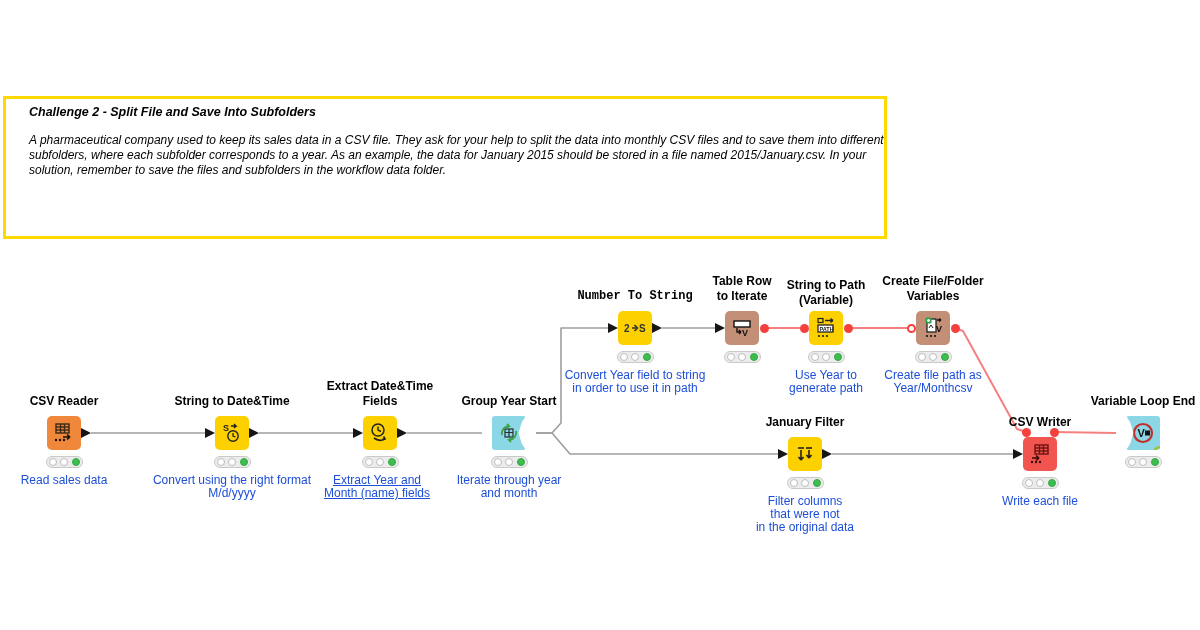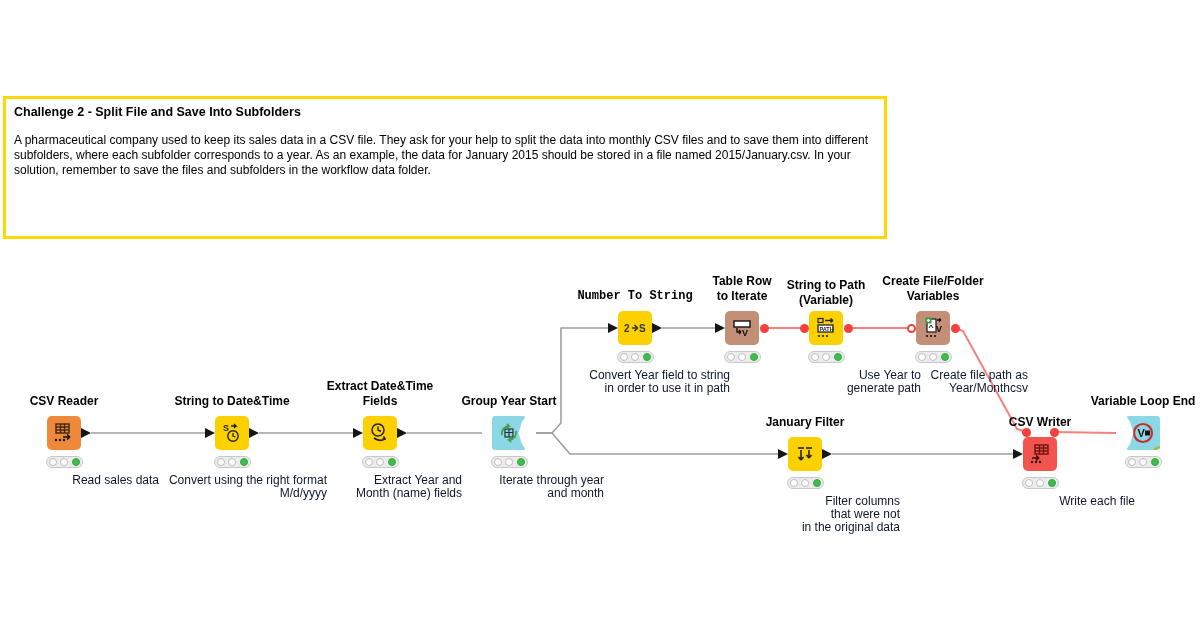--- a/index.html
+++ b/index.html
@@ -1,29 +1,29 @@
 <!DOCTYPE html>
 <html><head>
 <meta charset="utf-8">
 <style>
   html,body{margin:0;padding:0;background:#fff;}
   #page{position:relative;width:1200px;height:630px;background:#ffffff;overflow:hidden;
         font-family:"Liberation Sans",sans-serif;}
   
   .annotation{position:absolute;left:3px;top:96px;width:884px;height:143px;
-              border:3px solid #FFD800;background:#fff;box-sizing:border-box;padding:6px 8px;}
+              border:3px solid #FFD800;background:#fff;box-sizing:border-box;padding:6px 23px;font-style:italic;}
   .annotation h1{margin:0 0 14px 0;font-size:12.5px;font-weight:700;color:#000;}
   .annotation p{margin:0;font-size:12px;line-height:15px;color:#000;width:868px;}
   .annotation .dataset{margin-top:15px;}
   
   #wires{position:absolute;left:0;top:0;}
   
   .node-title{position:absolute;text-align:center;font-size:12px;font-weight:700;
               color:#000;line-height:15px;}
-  .node-label{position:absolute;text-align:right;font-size:12px;color:#0f172a;line-height:13px;}
+  .node-label{position:absolute;text-align:center;font-size:12px;color:#1d4ed8;line-height:13px;}
   .node-icon{position:absolute;width:34px;height:34px;border-radius:5px;
              display:flex;align-items:center;justify-content:center;}
   .node-icon.loop-start{border-radius:3px;
      clip-path:polygon(0 0,100% 0,88% 18%,78% 50%,88% 82%,100% 100%,0 100%);}
   .node-icon.loop-end{border-radius:3px;
      clip-path:polygon(0 0,100% 0,100% 100%,0 100%,12% 82%,22% 50%,12% 18%);}
   .port-tri-in{position:absolute;left:-10px;top:11.5px;width:0;height:0;
      border-top:5.5px solid transparent;border-bottom:5.5px solid transparent;
      border-left:10px solid #161616;}
   .port-tri-out{position:absolute;right:-10px;top:11.5px;width:0;height:0;
@@ -136,21 +136,21 @@
           </svg>
         </span>
         <span class="port-tri-in"></span>
         <span class="port-tri-out"></span>
       </div>
       <div class="traffic" style="left: 361.5px; top: 456px;">
         <span class="light"></span>
         <span class="light"></span>
         <span class="light on"></span>
       </div>
-      <div class="node-label" style="left: 272px; width: 190px; top: 474px;">
+      <div class="node-label" style="left: 282px; width: 190px; top: 474px; text-decoration: underline;">
         <div>Extract Year and</div>
         <div>Month (name) fields</div>
       </div>
       <div class="node-title" style="left: 424px; width: 170px; bottom: 221px;">
         <div>Group Year Start</div>
       </div>
       <div class="node-icon loop-start" style="left: 492px; top: 416px; background: rgb(140, 215, 230);">
         <span style="display: flex;">
           <svg width="22" height="22" viewBox="0 0 22 22">
             <g stroke="#2e2e2e" stroke-width="1.2" fill="none">

